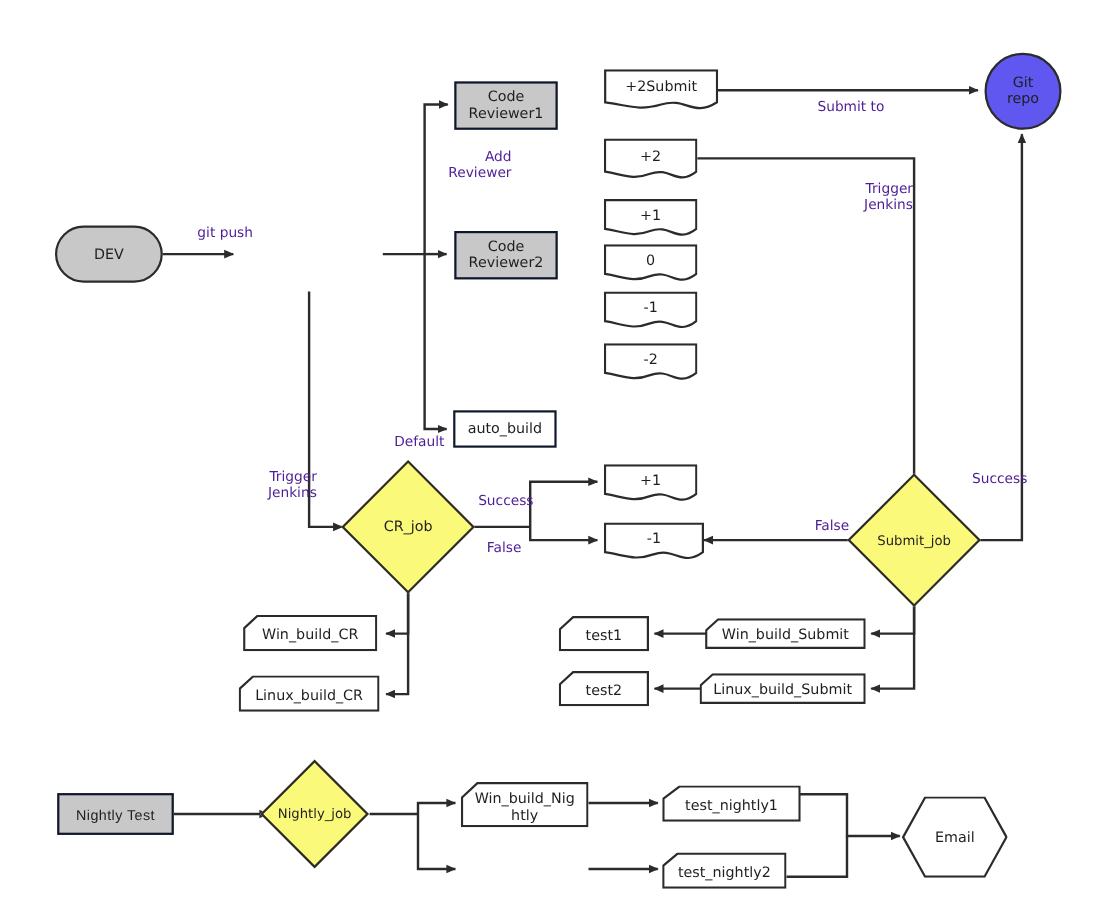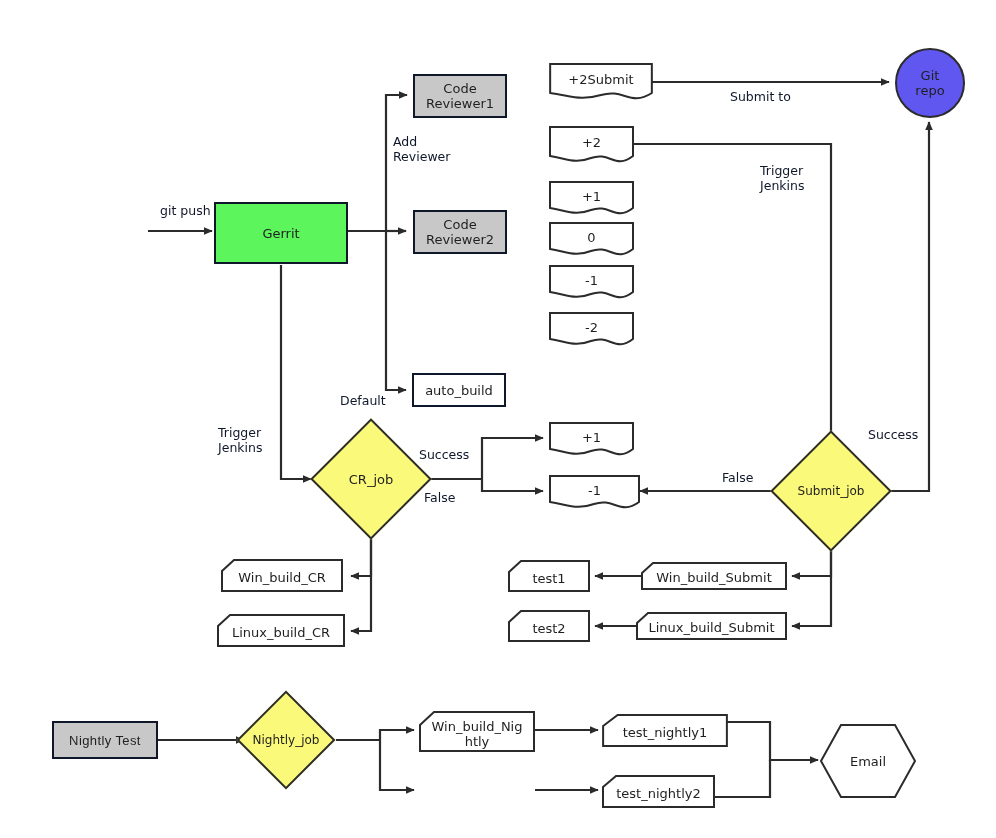--- a/index.html
+++ b/index.html
@@ -91,24 +91,24 @@
   }
   
   .n-hex { background: transparent; border: none; }
   .n-hex svg {
     position: absolute;
     left: 0; top: 0;
     width: 100%; height: 100%;
   }
   .edge-label {
     position: absolute;
-    color: #0f172a;
+    color: #4c1d95;
     font-size: 12.5px;
     line-height: 15px;
-    text-align: left;
+    text-align: right;
     white-space: pre-line;
     z-index: 5;
   }
   .font-alt { font-family: "Liberation Sans", sans-serif; letter-spacing: 0.4px; }
 </style>
 </head>
 <body>
 
 <div id="canvas">
 
@@ -177,24 +177,24 @@
 Jenkins</div>
 
   <div class="edge-label" style="left:419px; top:447px; width:66px;">Success</div>
 
   <div class="edge-label" style="left:424px; top:490px; width:50px;">False</div>
 
   <div class="edge-label" style="left:722px; top:470px; width:50px;">False</div>
 
   <div class="edge-label" style="left:868px; top:427px; width:66px;">Success</div>
 
-
-  <div class="node n-rect n-green" style="left:214px; top:202px; width:134px; height:62px;">
-    <span class="lbl">Gerrit</span>
-  </div>
+  <div class="node n-round" style="left:50px; top:205px; width:98px; height:52px;">
+    <span class="lbl">DEV</span>
+  </div>
+
 
   <div class="node n-rect n-grey" style="left:413px; top:74px; width:94px; height:44px;">
     <span class="lbl">Code
 Reviewer1</span>
   </div>
 
   <div class="node n-rect n-grey" style="left:413px; top:210px; width:94px; height:44px;">
     <span class="lbl">Code
 Reviewer2</span>
   </div>

